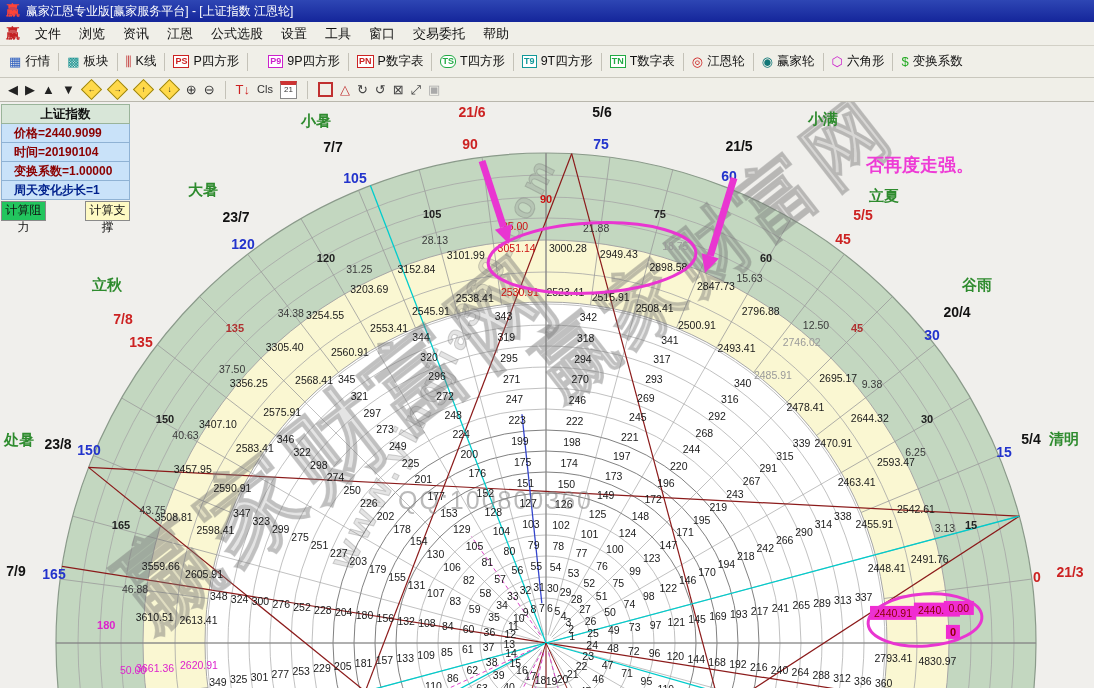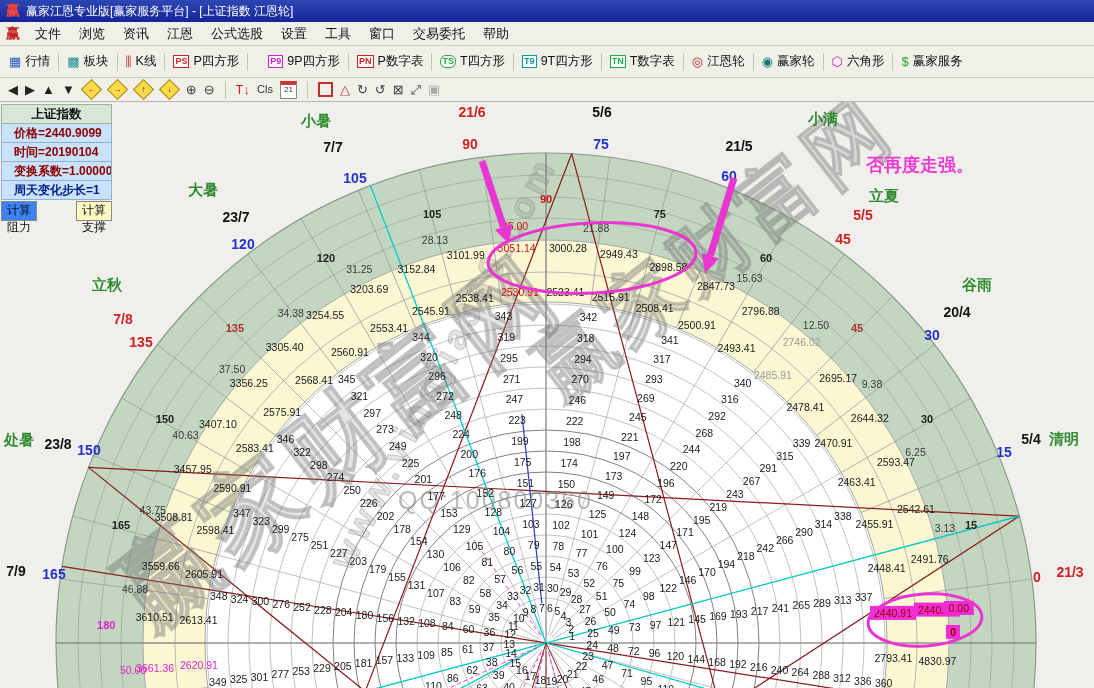--- a/index.html
+++ b/index.html
@@ -21,28 +21,28 @@
     align-items:center;padding:0 8px;gap:7px;font-size:13px;color:#222;}
   .t2{cursor:default;line-height:15px;}
   .dia{width:13px;height:13px;background:#FFD94A;border:1px solid #9A8410;transform:rotate(45deg);
     display:inline-flex;align-items:center;justify-content:center;margin:0 2px;}
   .dia>span{transform:rotate(-45deg);font-size:8px;color:#222;line-height:8px;}
   .cal{display:inline-block;width:15px;height:13px;border:1px solid #888;border-top:4px solid #C33;
     font-size:8px;line-height:9px;text-align:center;background:#fff;color:#333;}
   .sqr{display:inline-block;width:11px;height:11px;border:2px solid #C03030;background:transparent;}
   .chart{position:relative;width:1094px;height:587px;background:#F0EFEC;}
   .chart svg{position:absolute;left:0;top:0;font-family:"Liberation Sans",sans-serif;}
-  .info-panel{position:absolute;left:1px;top:2px;width:111px;z-index:6;}
+  .info-panel{position:absolute;left:1px;top:2px;width:129px;z-index:6;}
   .ip-header{background:#D8E6D8;border:1px solid #9AB49A;font-weight:bold;text-align:center;
     height:18px;line-height:18px;color:#111;font-size:12.5px;}
   .ip-row{background:#C9E2F9;border:1px solid #8FB2D4;border-top:none;color:#8B0000;font-weight:bold;
     font-size:12px;height:18px;line-height:18px;padding:0 12px;white-space:nowrap;overflow:hidden;}
   .ip-row.navy{color:#00218C;}
   .ip-buttons{display:flex;margin-top:1px;}
-  .ip-btn{flex:1;font-size:12px;height:20px;background:#3b82f6;border:1px solid #8A8A8A;
+  .ip-btn{flex:1;font-size:12px;height:20px;background:#22c55e;border:1px solid #8A8A8A;
     padding:0;font-family:"Liberation Sans",sans-serif;color:#111;}
   .ip-btn.green{background:#fef9c3;margin-left:39px;}
   .note{position:absolute;font-size:18px;font-weight:bold;color:#EE3BD6;white-space:nowrap;z-index:5;}
 </style>
 </head>
 <body>
 
 <div class="titlebar">
   <span class="appicon">赢</span>
   <span>赢家江恩专业版[赢家服务平台] - [上证指数 江恩轮]</span>
@@ -118,21 +118,21 @@
       <span>赢家轮</span>
     </span>
     <span class="tb-sep"></span>
     <span class="tb-item">
       <span class="tb-ico" style="color: rgb(204, 34, 204);">⬡</span>
       <span>六角形</span>
     </span>
     <span class="tb-sep"></span>
     <span class="tb-item">
       <span class="tb-ico" style="color: rgb(34, 170, 34);">$</span>
-      <span>赢家服务</span>
+      <span>变换系数</span>
     </span>
   </div>
 
 <div class="toolbar2">
     <span class="t2" style="color: rgb(34, 34, 34);">◀</span>
     <span class="t2" style="color: rgb(34, 34, 34);">▶</span>
     <span class="t2" style="color: rgb(34, 34, 34);">▲</span>
     <span class="t2" style="color: rgb(34, 34, 34);">▼</span>
     <span class="dia">
       <span>←</span>

